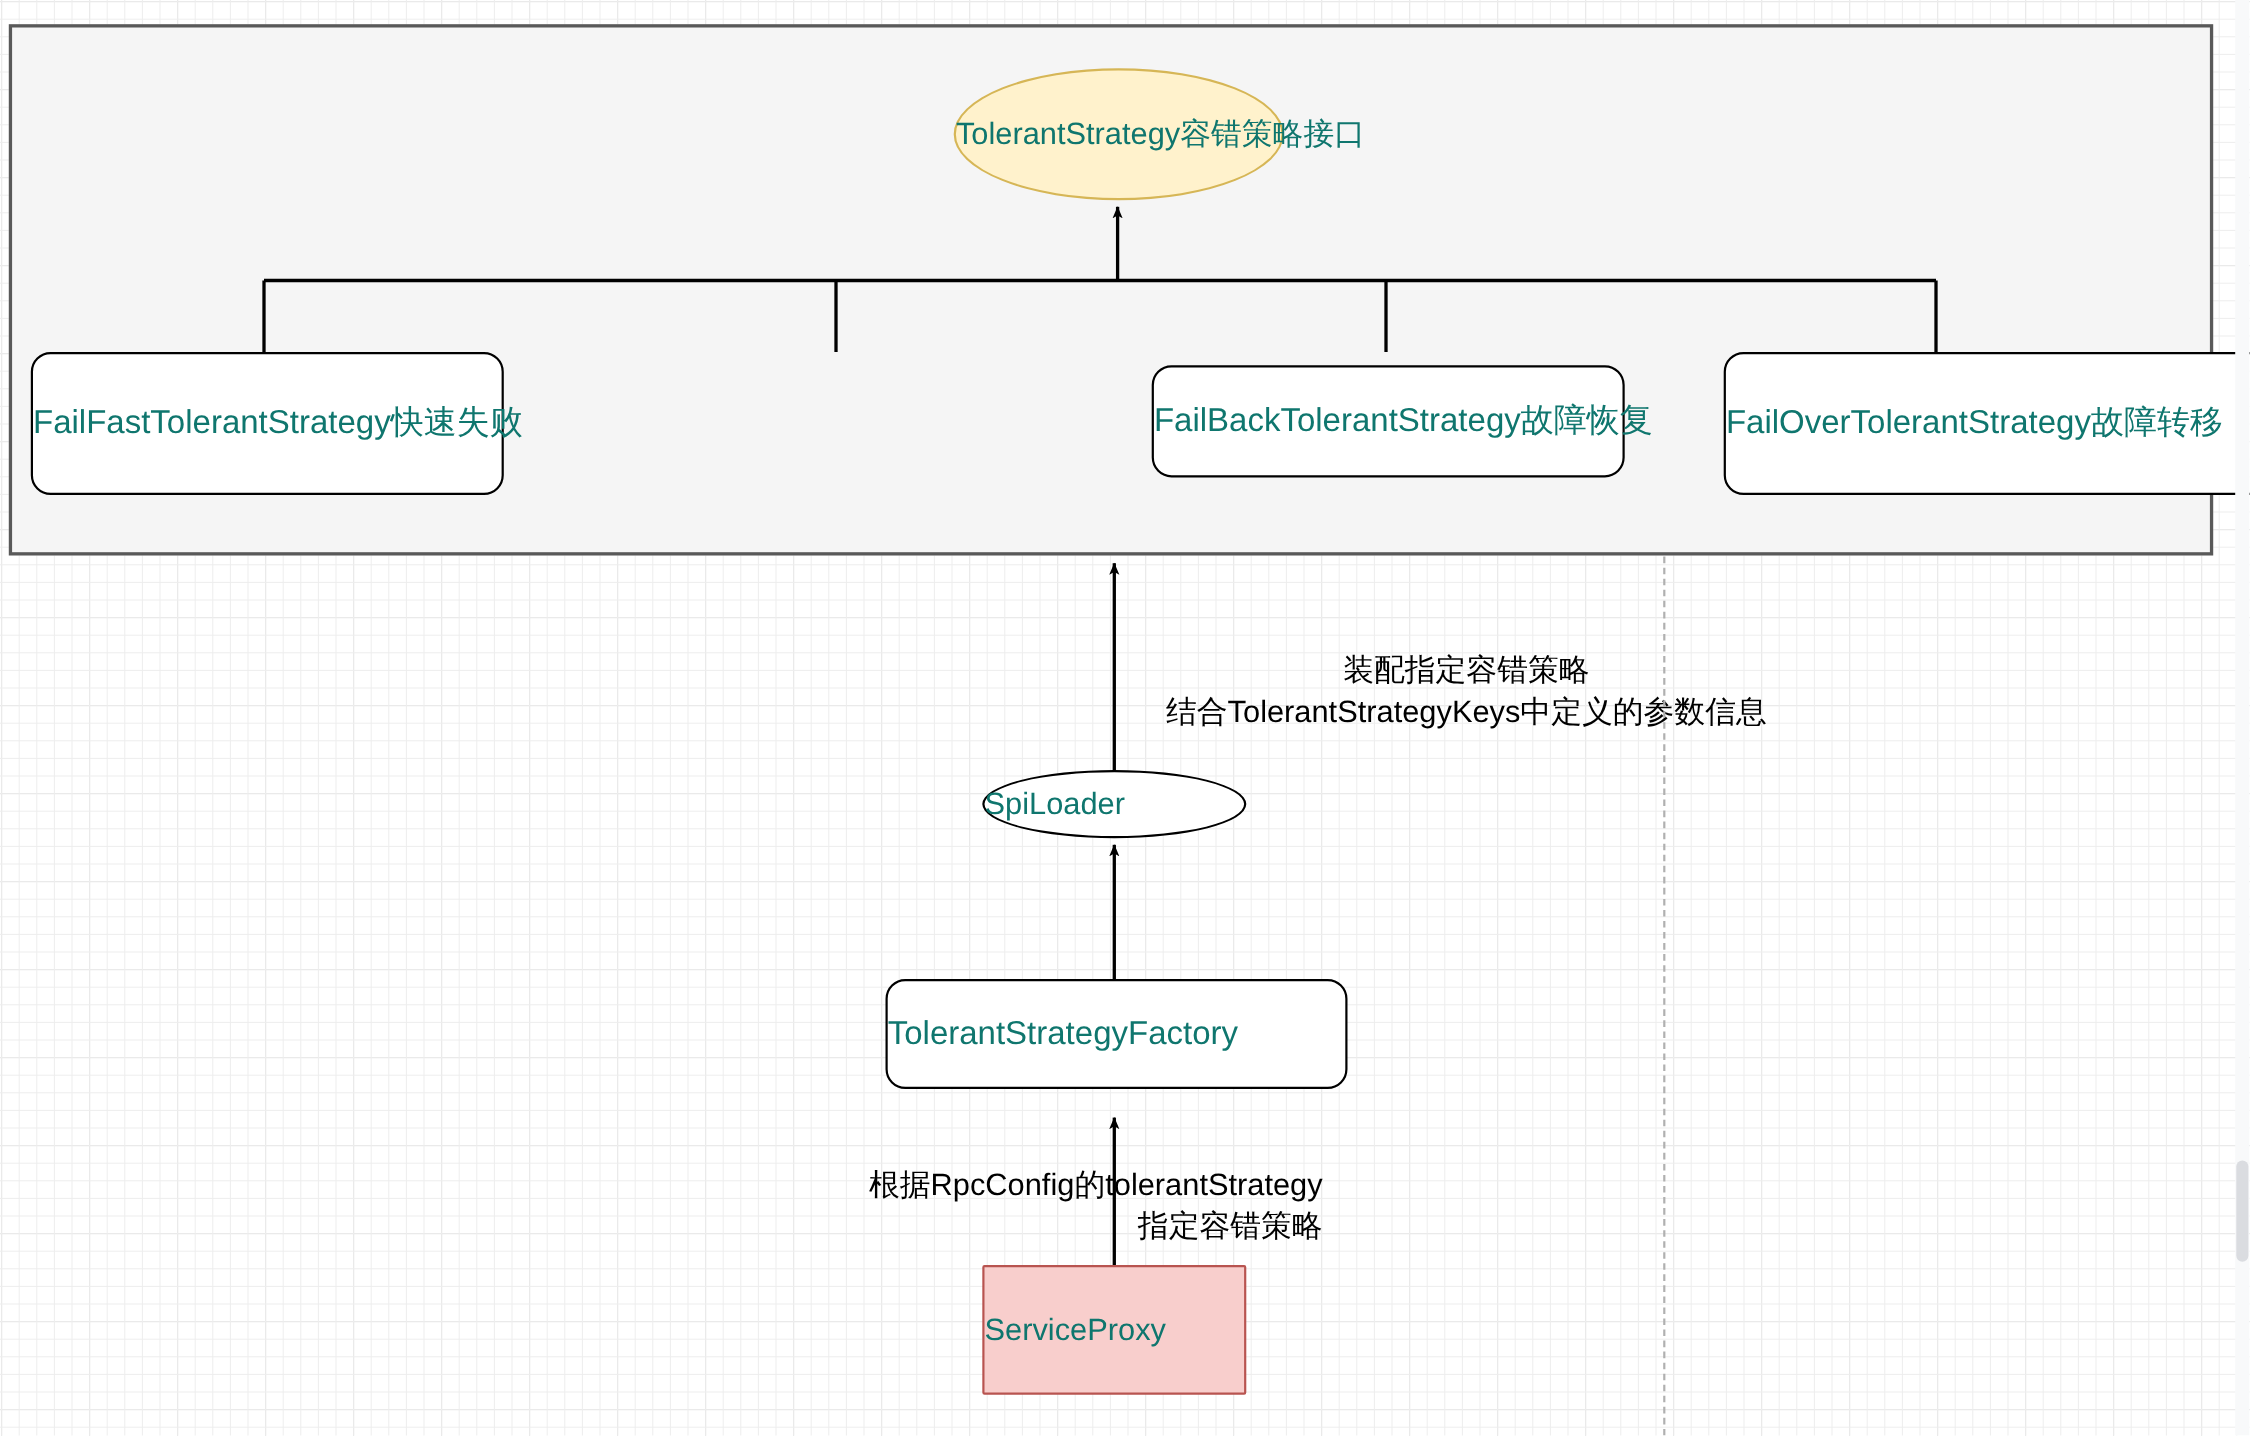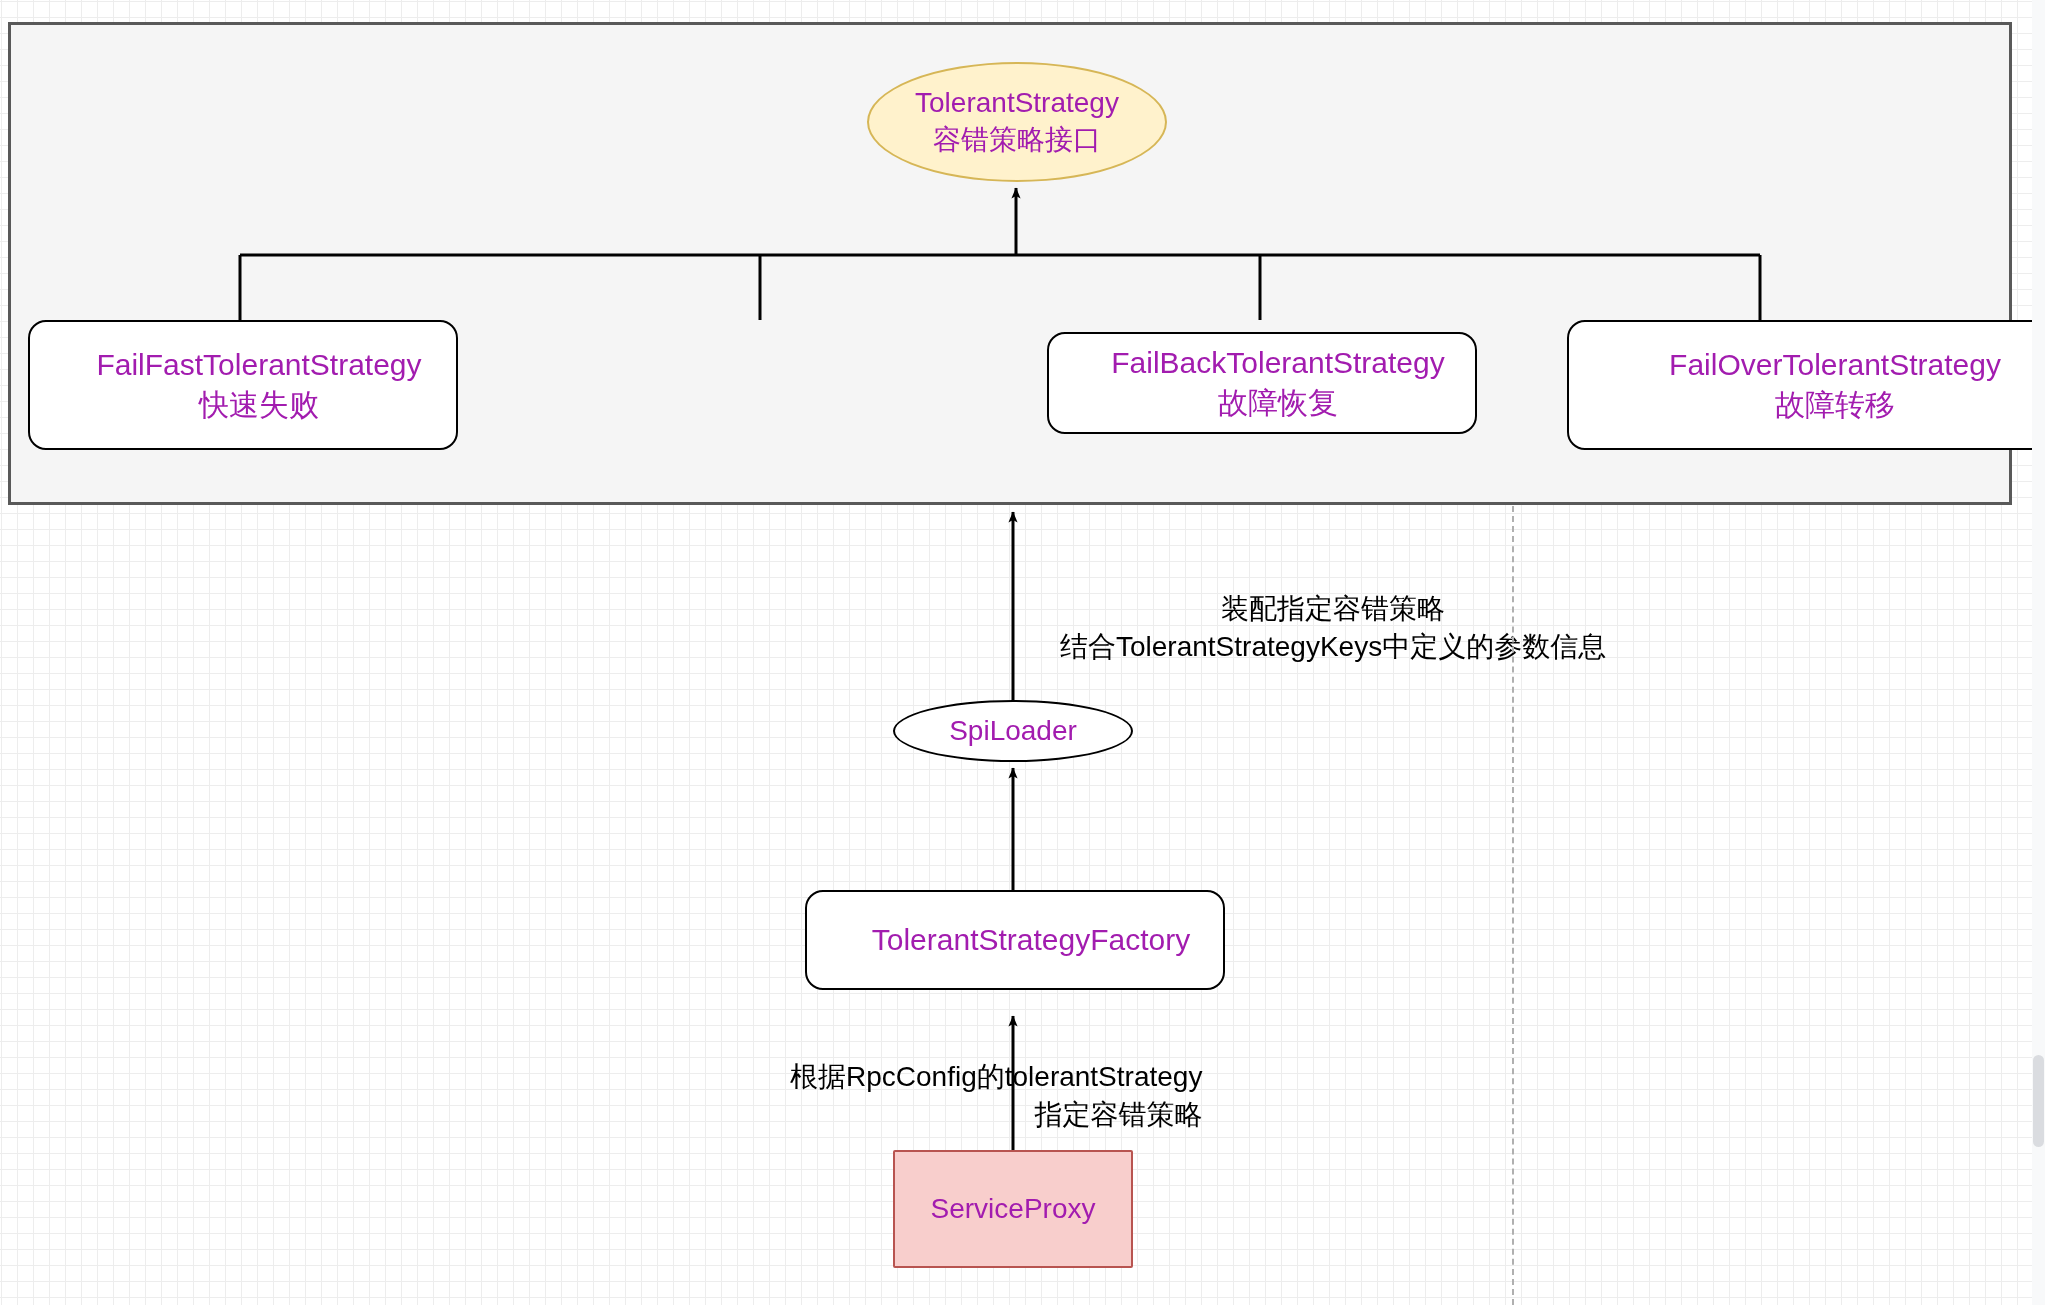--- a/index.html
+++ b/index.html
@@ -43,34 +43,32 @@
     background: #f5f5f5;
     border: 3px solid #595959;
     box-sizing: border-box;
   }
 
   
   .node {
     position: absolute;
     box-sizing: border-box;
     display: flex;
-    flex-direction: column;
+    flex-direction: row;
     align-items: center;
-    justify-content: center;
     text-align: center;
     line-height: 1.32;
-    color: #a21caf;
+    color: #0f766e;
   }
   .node .ln { display: block; white-space: nowrap; }
 
   .rect {
     background: #ffffff;
     border: 2.5px solid #000000;
     border-radius: 18px;
-    padding-left: 32px;
   }
   .ellipse {
     border-radius: 50%;
   }
 
   .ellipse-interface {
     background: #fff2cc;
     border: 2.5px solid #d6b656;
   }
   .ellipse-plain {

